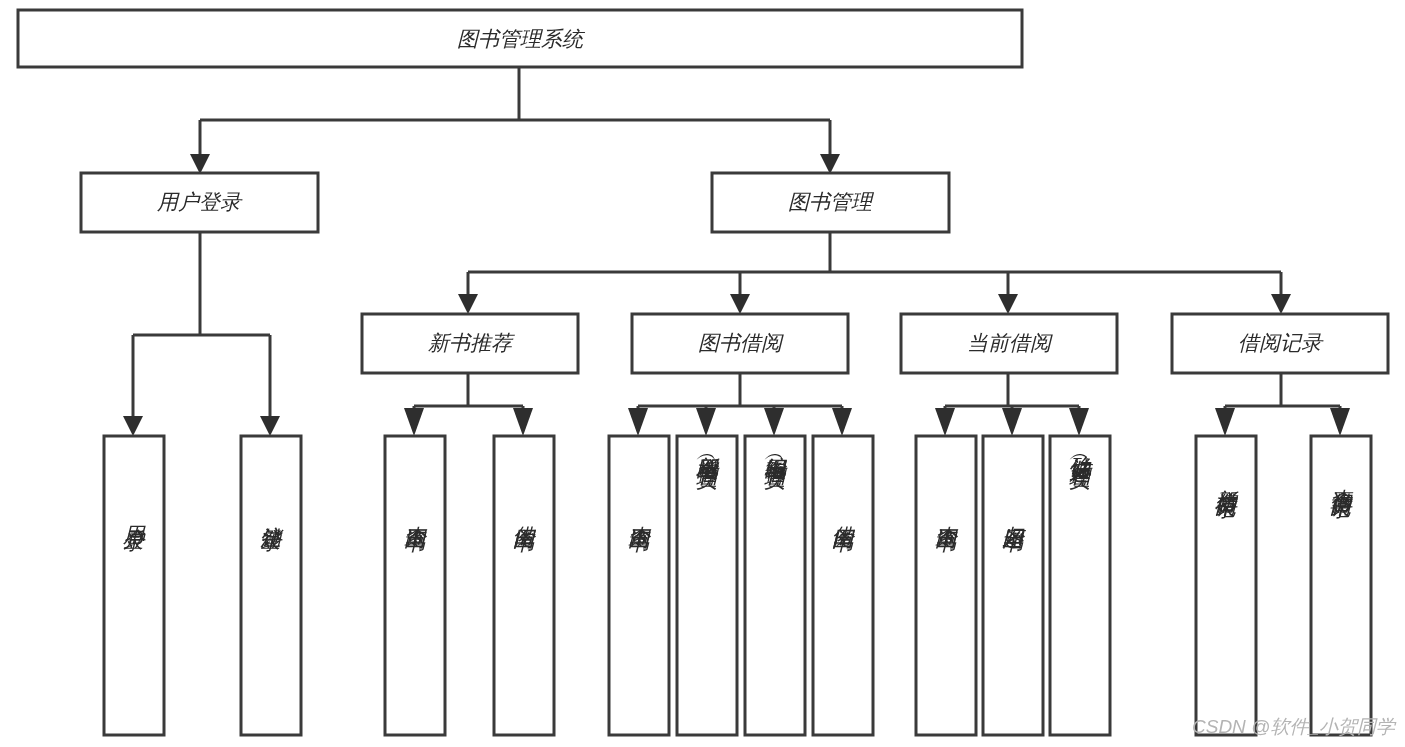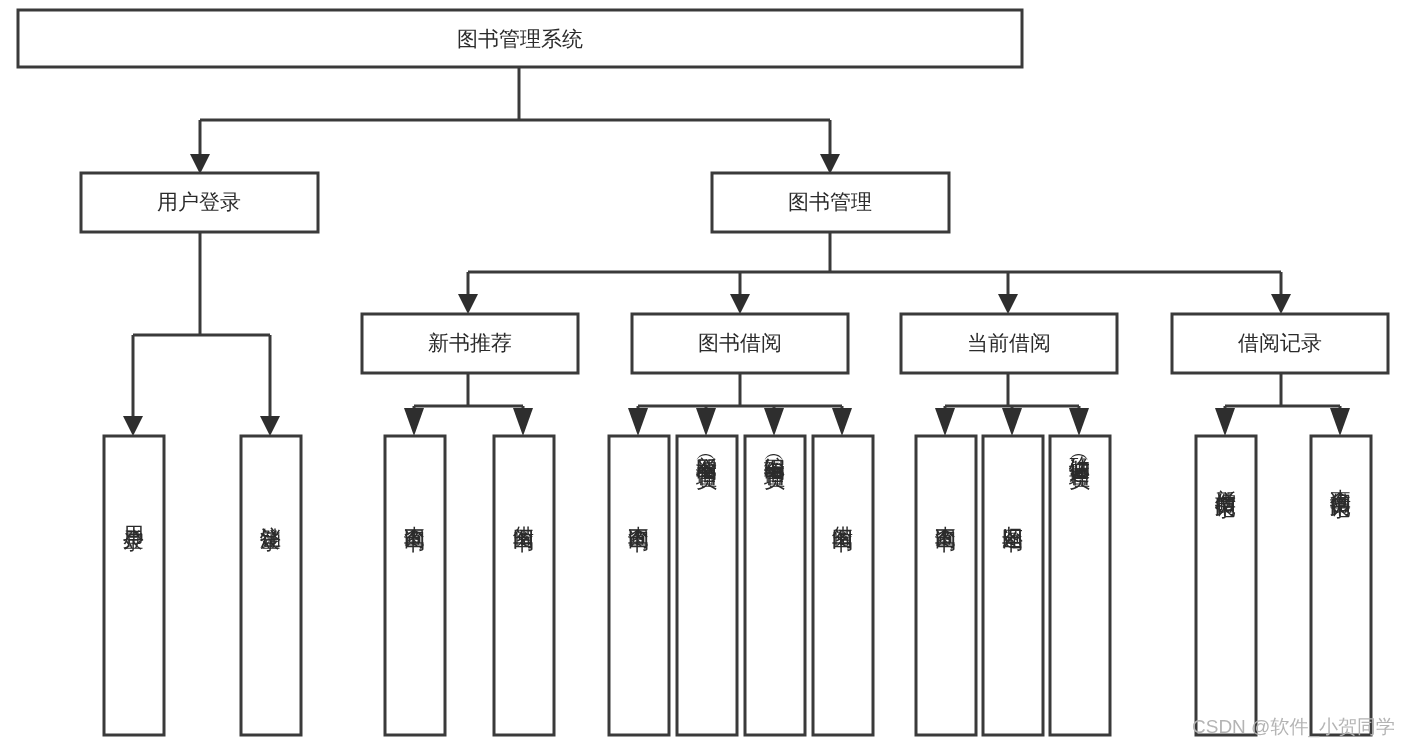--- a/index.html
+++ b/index.html
@@ -10,20 +10,21 @@
   }
   body {
     font-family: "Liberation Sans", "DejaVu Sans", sans-serif;
   }
   #diagram-root {
     position: relative;
     width: 1405px;
     height: 747px;
     background: #ffffff;
     overflow: hidden;
+    font-style: italic;
   }
   svg.diagram-canvas {
     position: absolute;
     top: 0;
     left: 0;
     width: 1405px;
     height: 747px;
     display: block;
   }
   .node-box {

